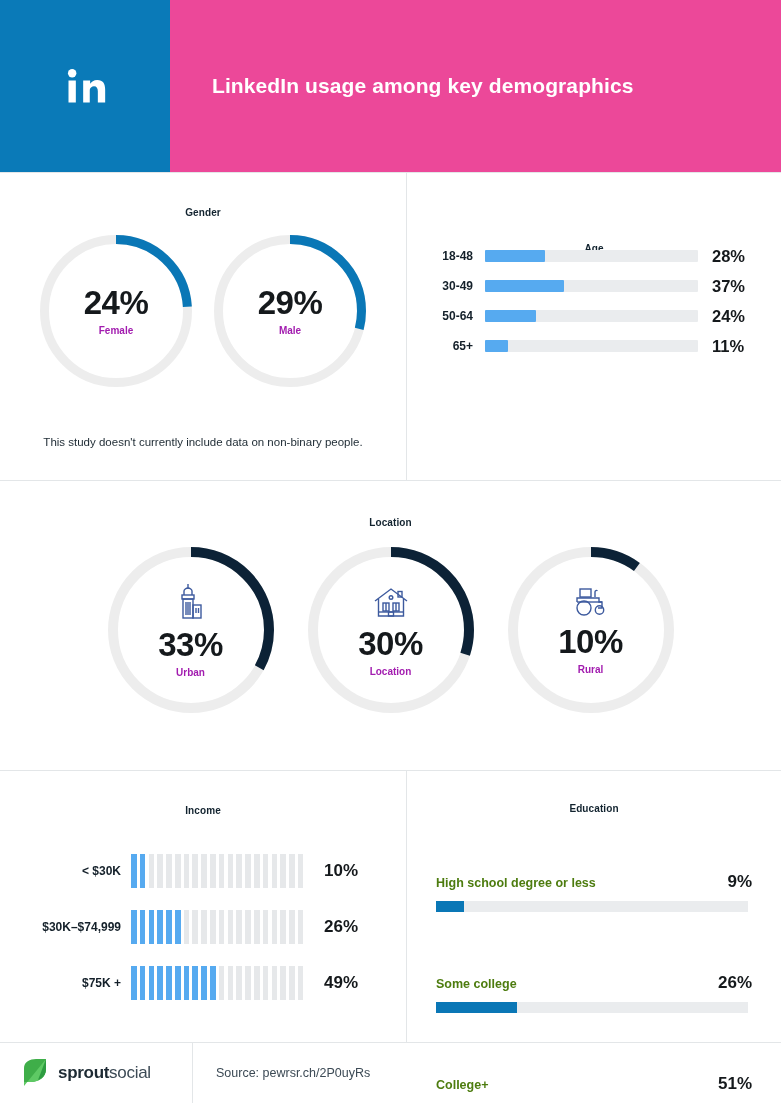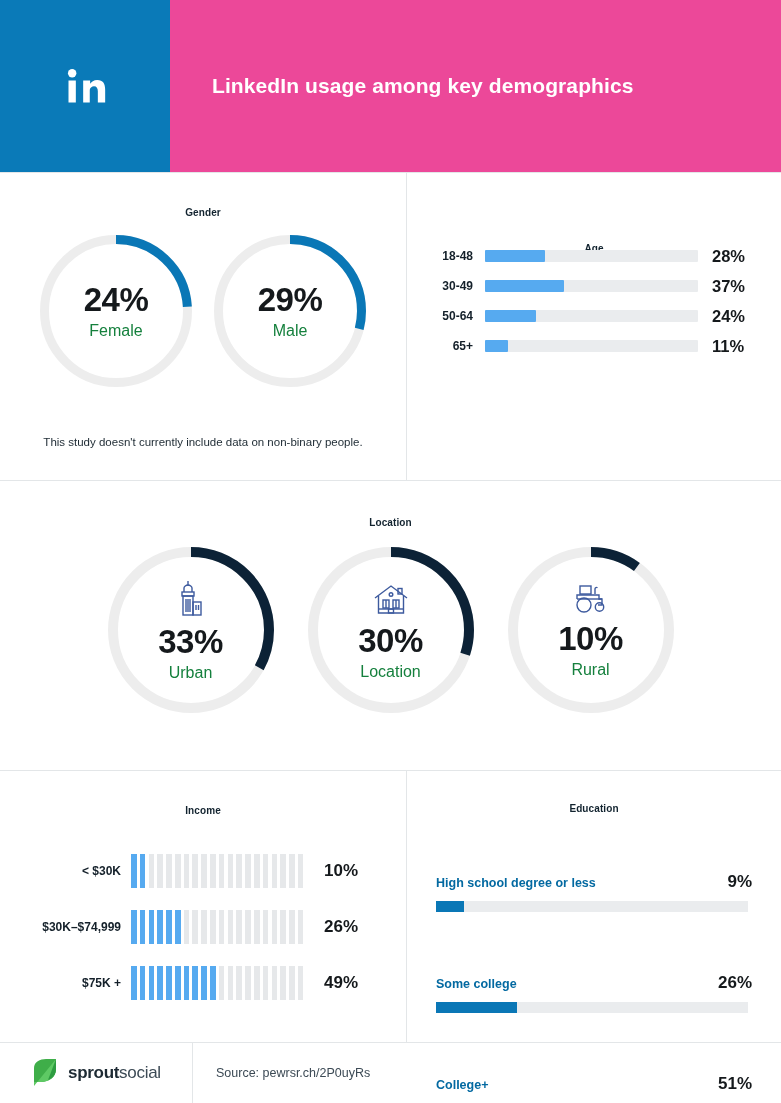--- a/index.html
+++ b/index.html
@@ -83,23 +83,23 @@
     pointer-events: none;
   }
   .donut-pct {
     font-size: 33px;
     font-weight: bold;
     color: #15191c;
     letter-spacing: -0.5px;
     line-height: 1;
   }
   .donut-label {
-    font-size: 16px;
-    font-weight: normal;
-    color: #15803d;
+    font-size: 10px;
+    font-weight: bold;
+    color: #a21caf;
     margin-top: 6px;
   }
   .donut-icon { margin-bottom: 6px; }
 
   
   #gender-section { position: absolute; left: 0; top: 173px; width: 406px; height: 307px; }
   #gender-title { position: absolute; left: 0; top: 34px; width: 406px; }
   #gender-donuts {
     position: absolute; left: 0; top: 62px; width: 406px;
     display: flex; justify-content: center; gap: 22px;
@@ -194,21 +194,21 @@
   #education-title { position: absolute; left: 0; top: 32px; width: 374px; }
   #education-rows { position: absolute; left: 29px; top: 62px; width: 316px; }
   .edu-row { margin-bottom: 22px; }
   .edu-head {
     display: flex; align-items: baseline; justify-content: space-between;
     margin-bottom: 9px;
   }
   .edu-cat {
     font-size: 12.5px;
     font-weight: bold;
-    color: #0369a1;
+    color: #4d7c0f;
     margin-top: 43px;
   }
   .edu-val {
     font-size: 17px;
     font-weight: bold;
     color: #15191c;
   }
   .edu-track {
     position: relative;
     width: 312px; height: 11px;
@@ -217,21 +217,21 @@
   .edu-fill {
     position: absolute; left: 0; top: 0; bottom: 0;
     background: #0a77b6;
   }
 
   
   #footer { position: absolute; left: 0; top: 1043px; width: 781px; height: 60px; display: flex; align-items: center; }
   #footer-logo-box {
     width: 192px; height: 60px;
     display: flex; align-items: center;
-    padding-left: 32px;
+    padding-left: 22px;
     gap: 10px;
   }
   #sprout-wordmark {
     font-size: 17px;
     letter-spacing: -0.3px;
     color: #1d2a33;
   }
   #sprout-wordmark b { font-weight: bold; }
   #sprout-wordmark span { font-weight: normal; color: #3c4a55; }
   #footer-source {

